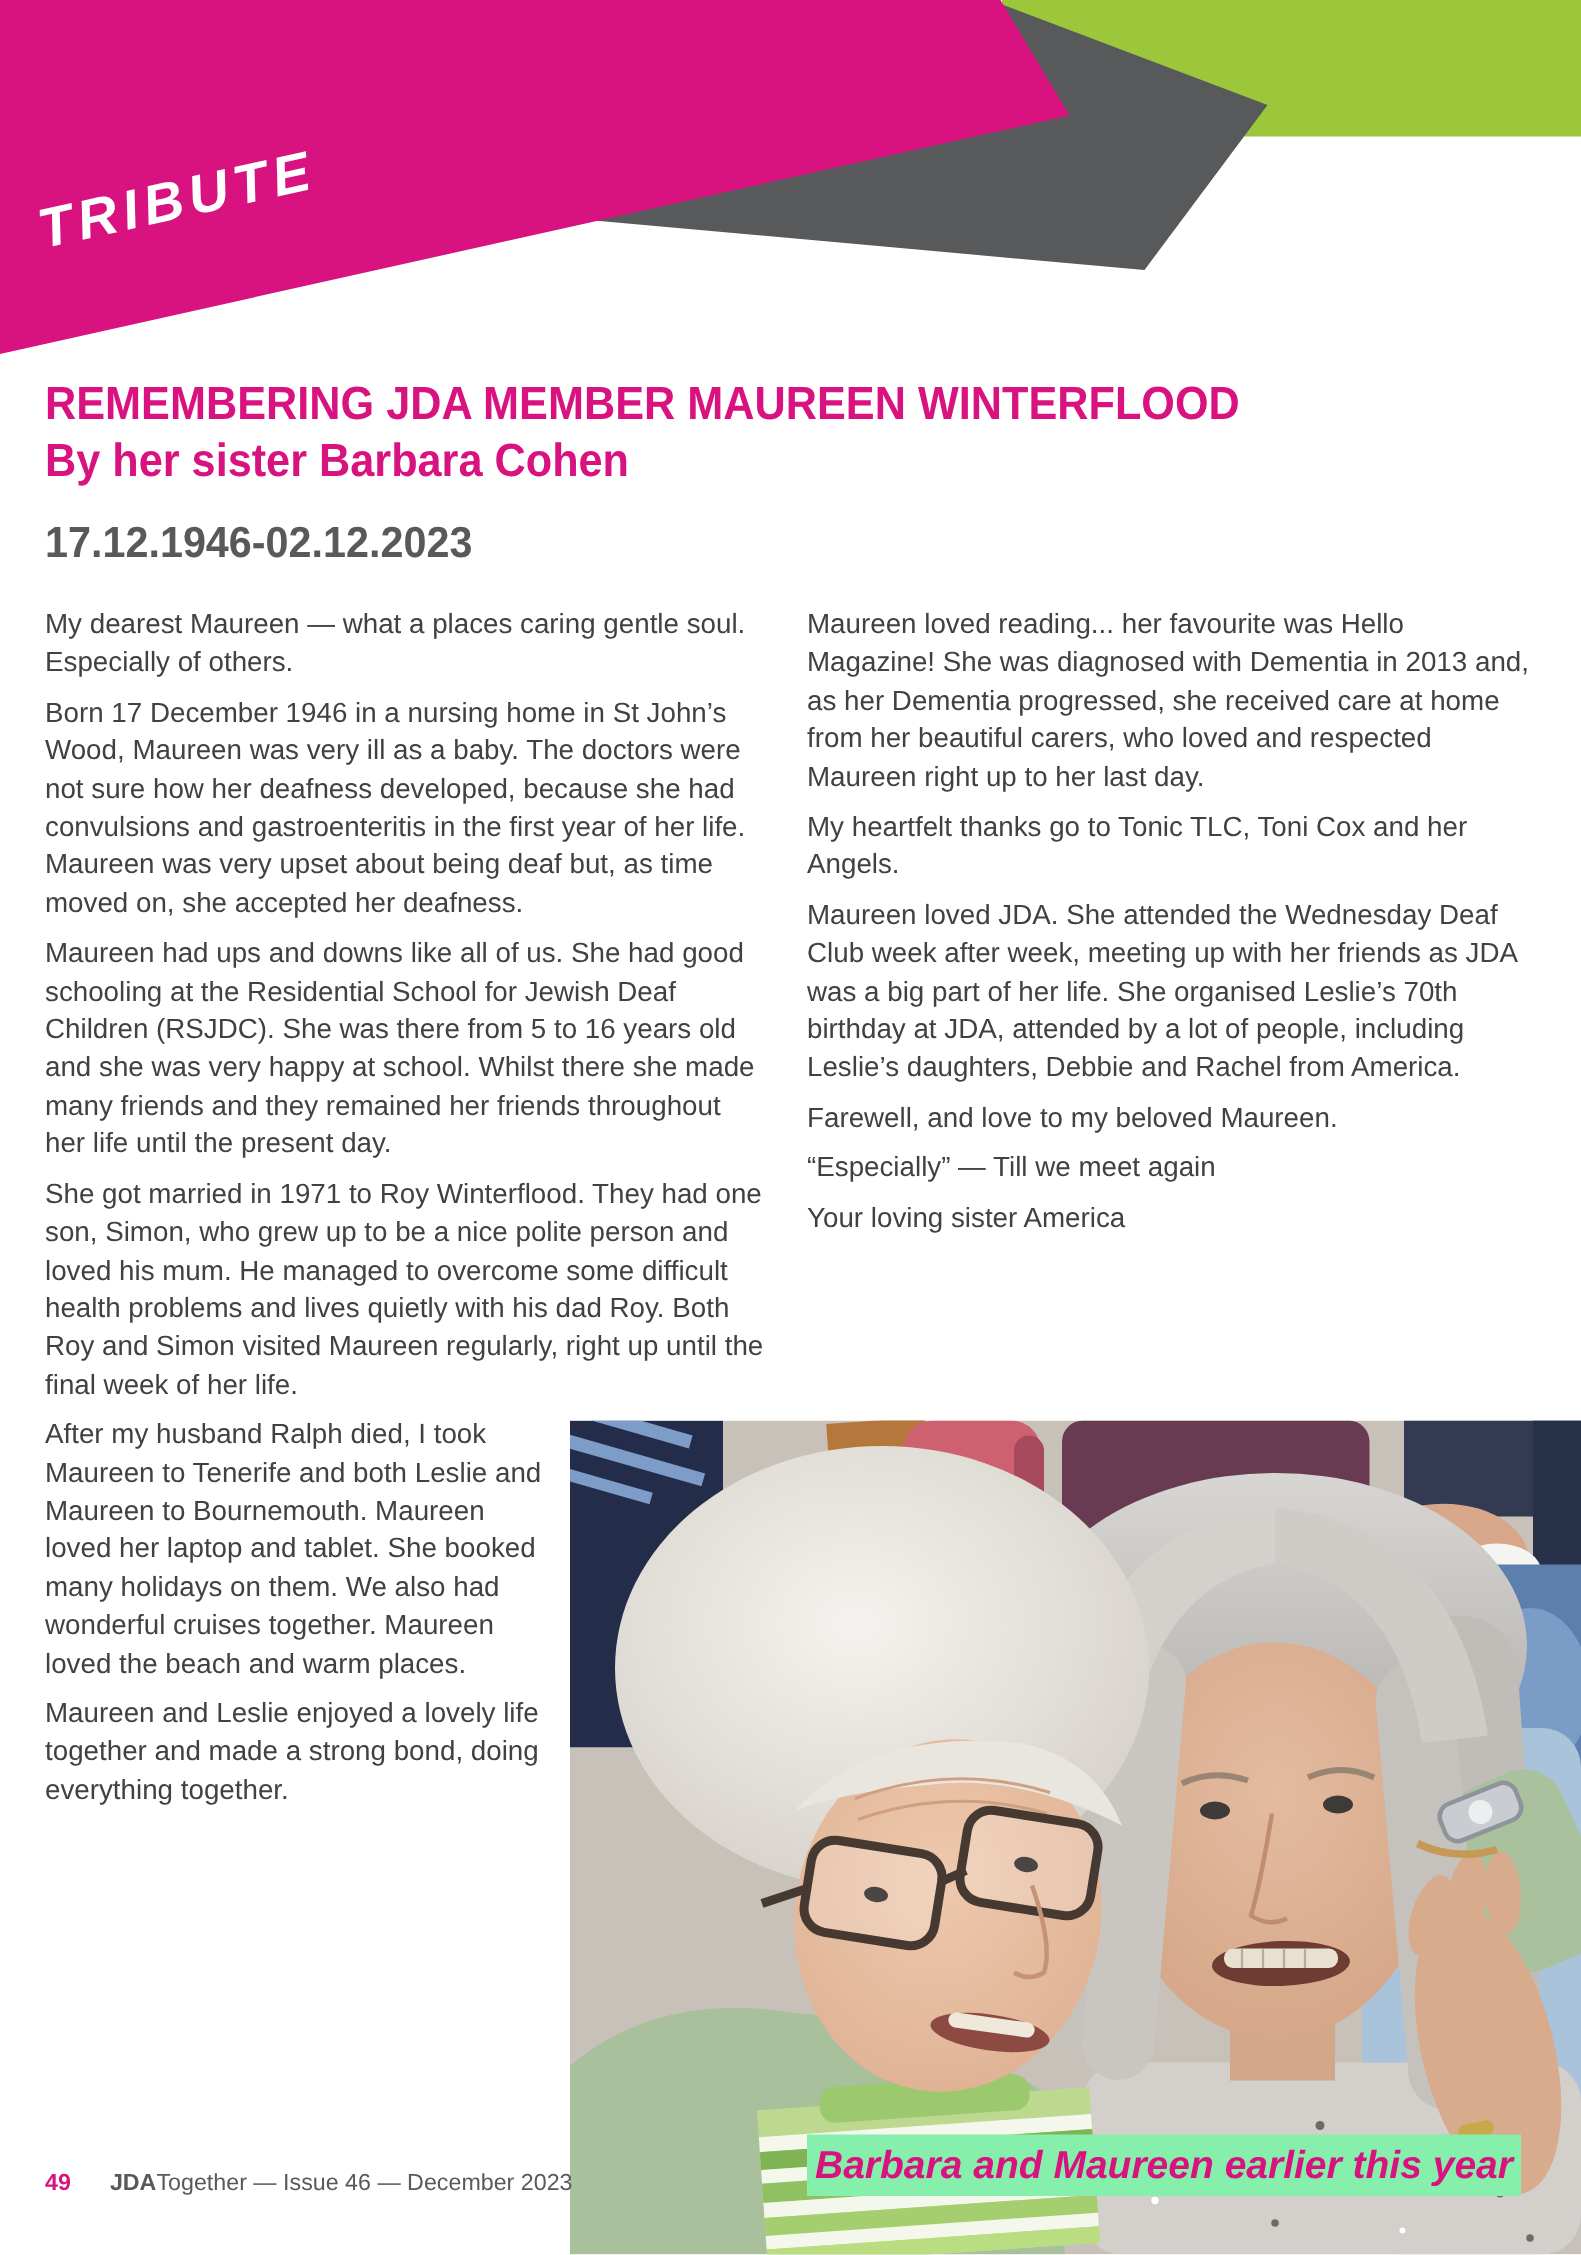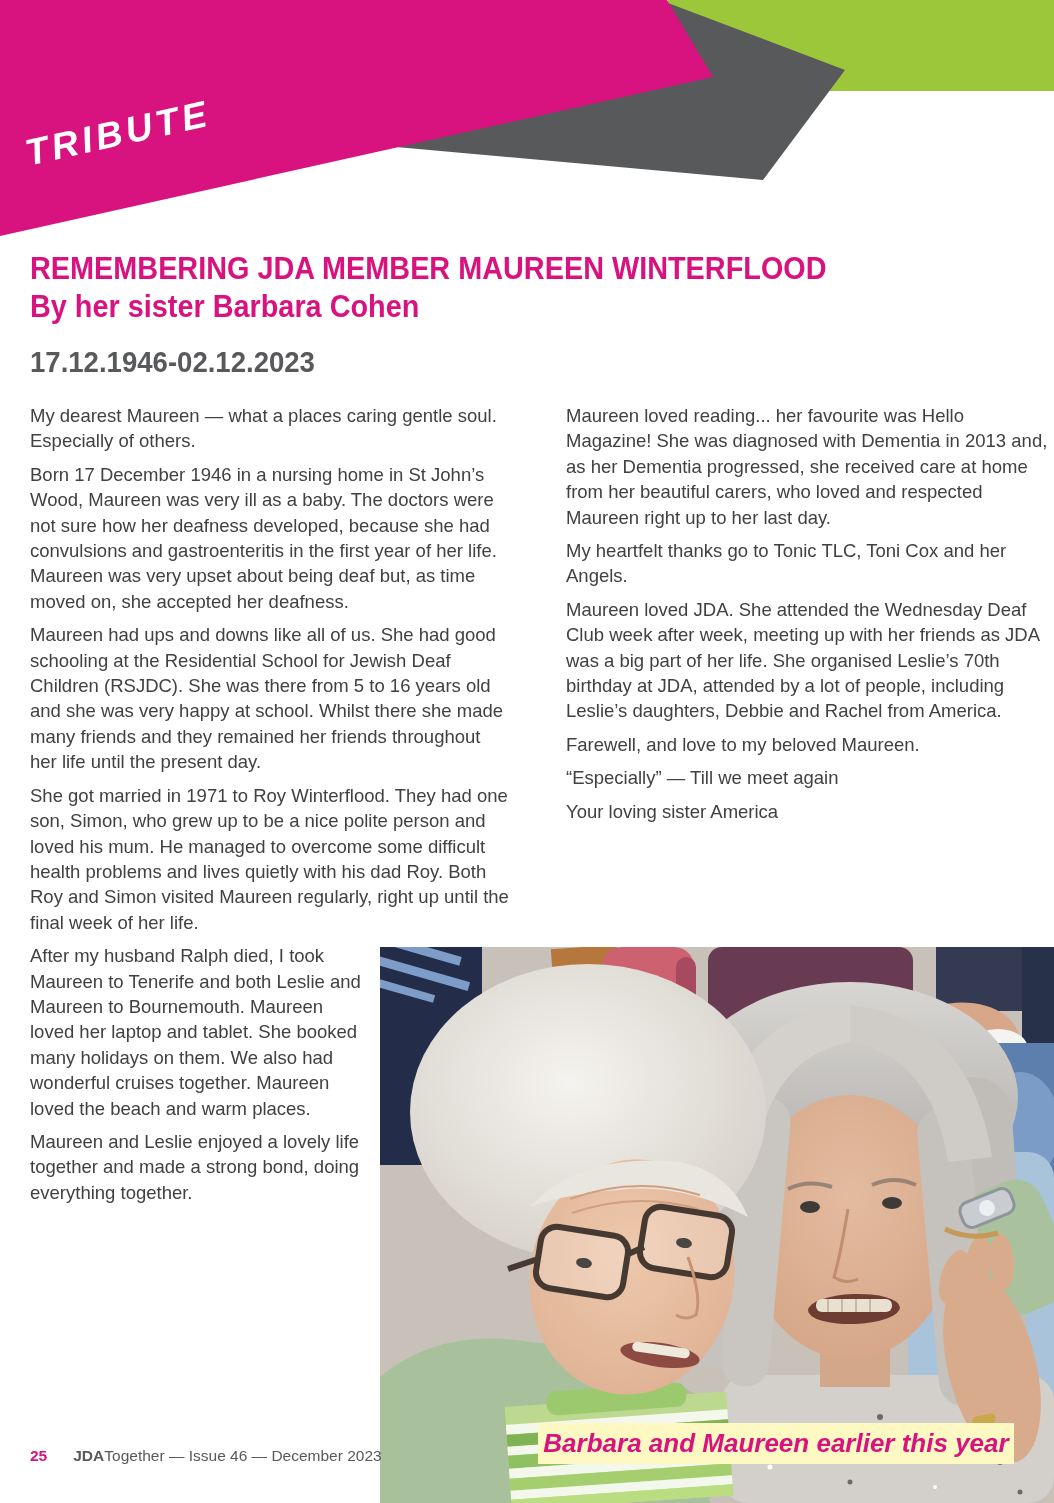--- a/index.html
+++ b/index.html
@@ -21,27 +21,27 @@
     transform:scaleX(.93);transform-origin:left top;white-space:nowrap;
   }
   .dates{
     position:absolute;left:30px;top:346px;
     color:var(--dark-gray,#58595b);font-weight:bold;font-size:29px;
     transform:scaleX(.95);transform-origin:left top;white-space:nowrap;
   }
   .col{position:absolute;top:403px;}
   .col p{margin:0 0 8px;font-size:18.5px;line-height:25.4px;}
   .col-left{left:30px;width:482px;}
-  .col-right{left:538px;width:484px;margin-left:28px;}
+  .col-right{left:538px;width:484px;}
   .col-left .narrow{width:338px;}
   .photo{position:absolute;left:380px;top:947px;width:674px;height:556px;}
   .photo svg{display:block;}
   .caption{
     position:absolute;left:158px;top:476px;width:476px;height:41px;
-    background:#fef9c3;display:flex;align-items:center;justify-content:center;
+    background:#86efac;display:flex;align-items:center;justify-content:center;
     font-size:26px;font-weight:bold;font-style:italic;color:var(--pink,#d8127f);
     white-space:nowrap;
   }
   .footer{
     position:absolute;left:30px;top:1447px;font-size:15.5px;
     color:var(--dark-gray,#58595b);white-space:nowrap;
   }
   .footer .page-num{color:var(--pink,#d8127f);font-weight:bold;margin-right:26px;}
   .footer .brand{font-weight:bold;}
 </style>
@@ -213,14 +213,14 @@
         <circle cx="607" cy="261" r="8" fill="#eceef0"></circle>
       </g>
       <path d="M565,282 Q590,294 618,286" stroke="#c59a57" stroke-width="5" fill="none"></path>
       <rect x="592" y="468" width="24" height="10" rx="5" fill="#c9a84c" transform="rotate(-12 604 473)"></rect>
     </g>
   </svg>
   <div class="caption">Barbara and Maureen earlier this year</div>
 </div>
 
 <div class="footer">
-  <span class="page-num">25</span><span class="brand">JDA</span><span>Together — Issue 46 — December 2023</span>
+  <span class="page-num">49</span><span class="brand">JDA</span><span>Together — Issue 46 — December 2023</span>
 </div>
 
 </body></html>

